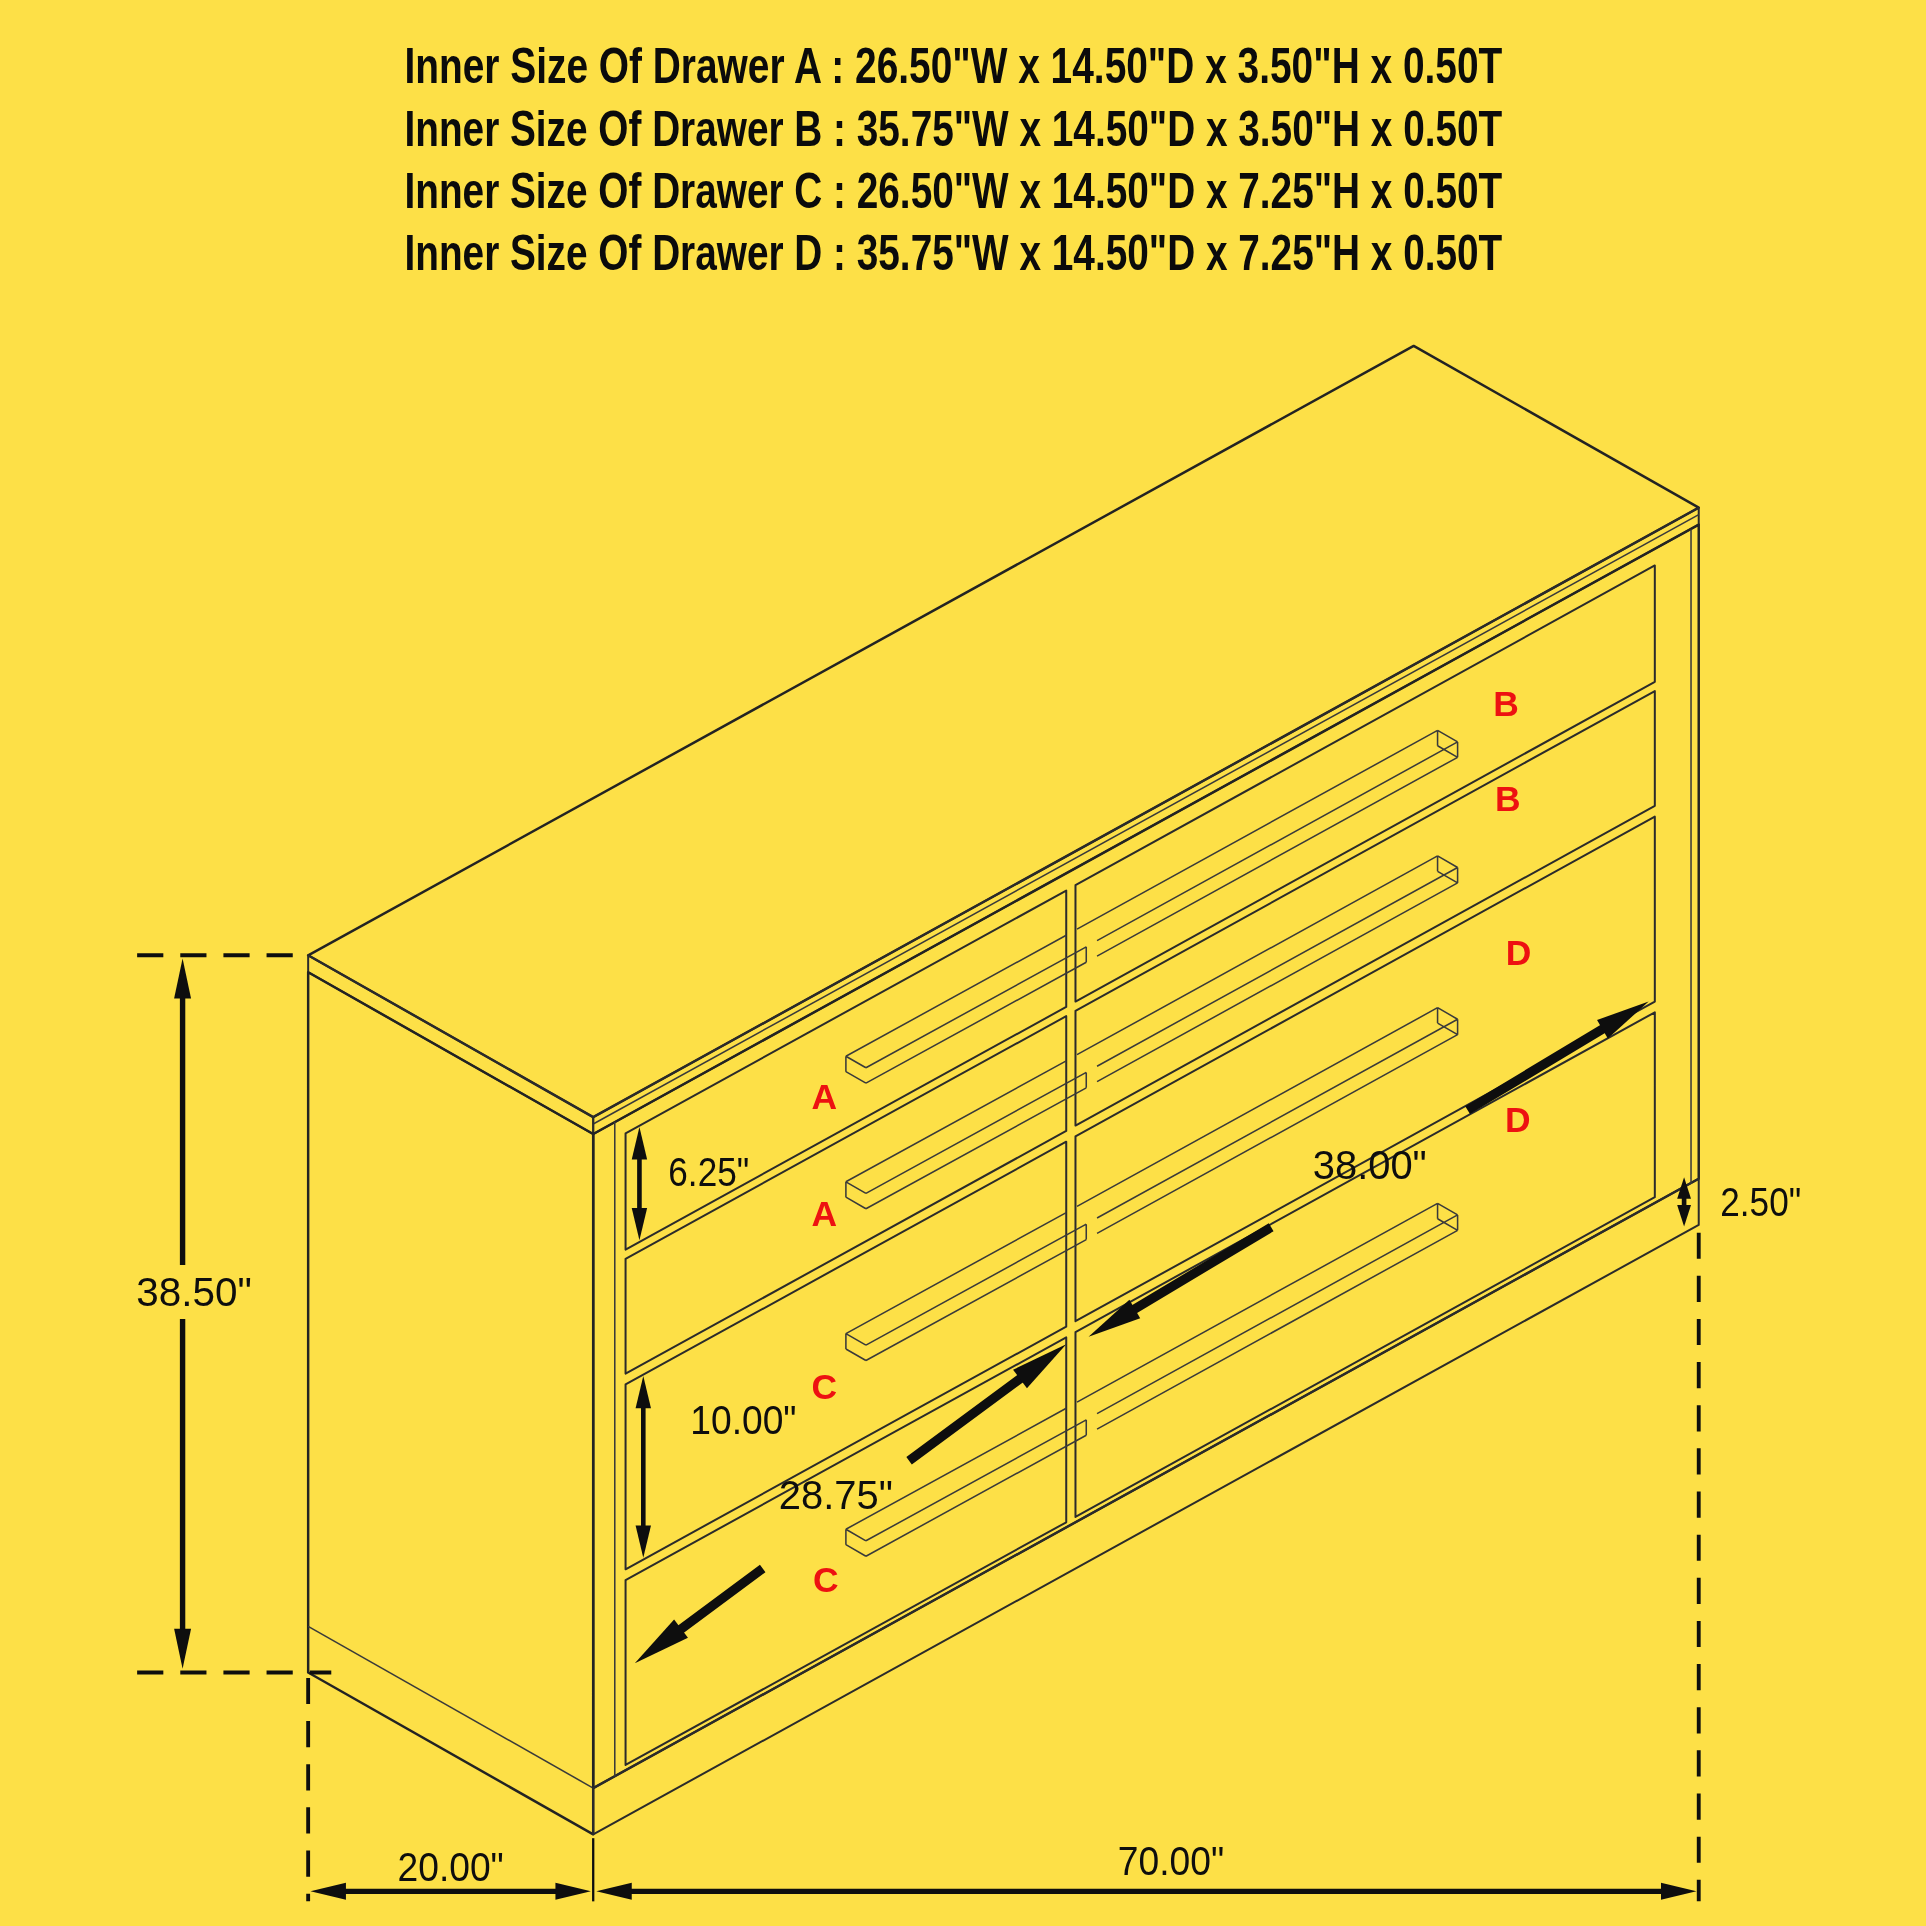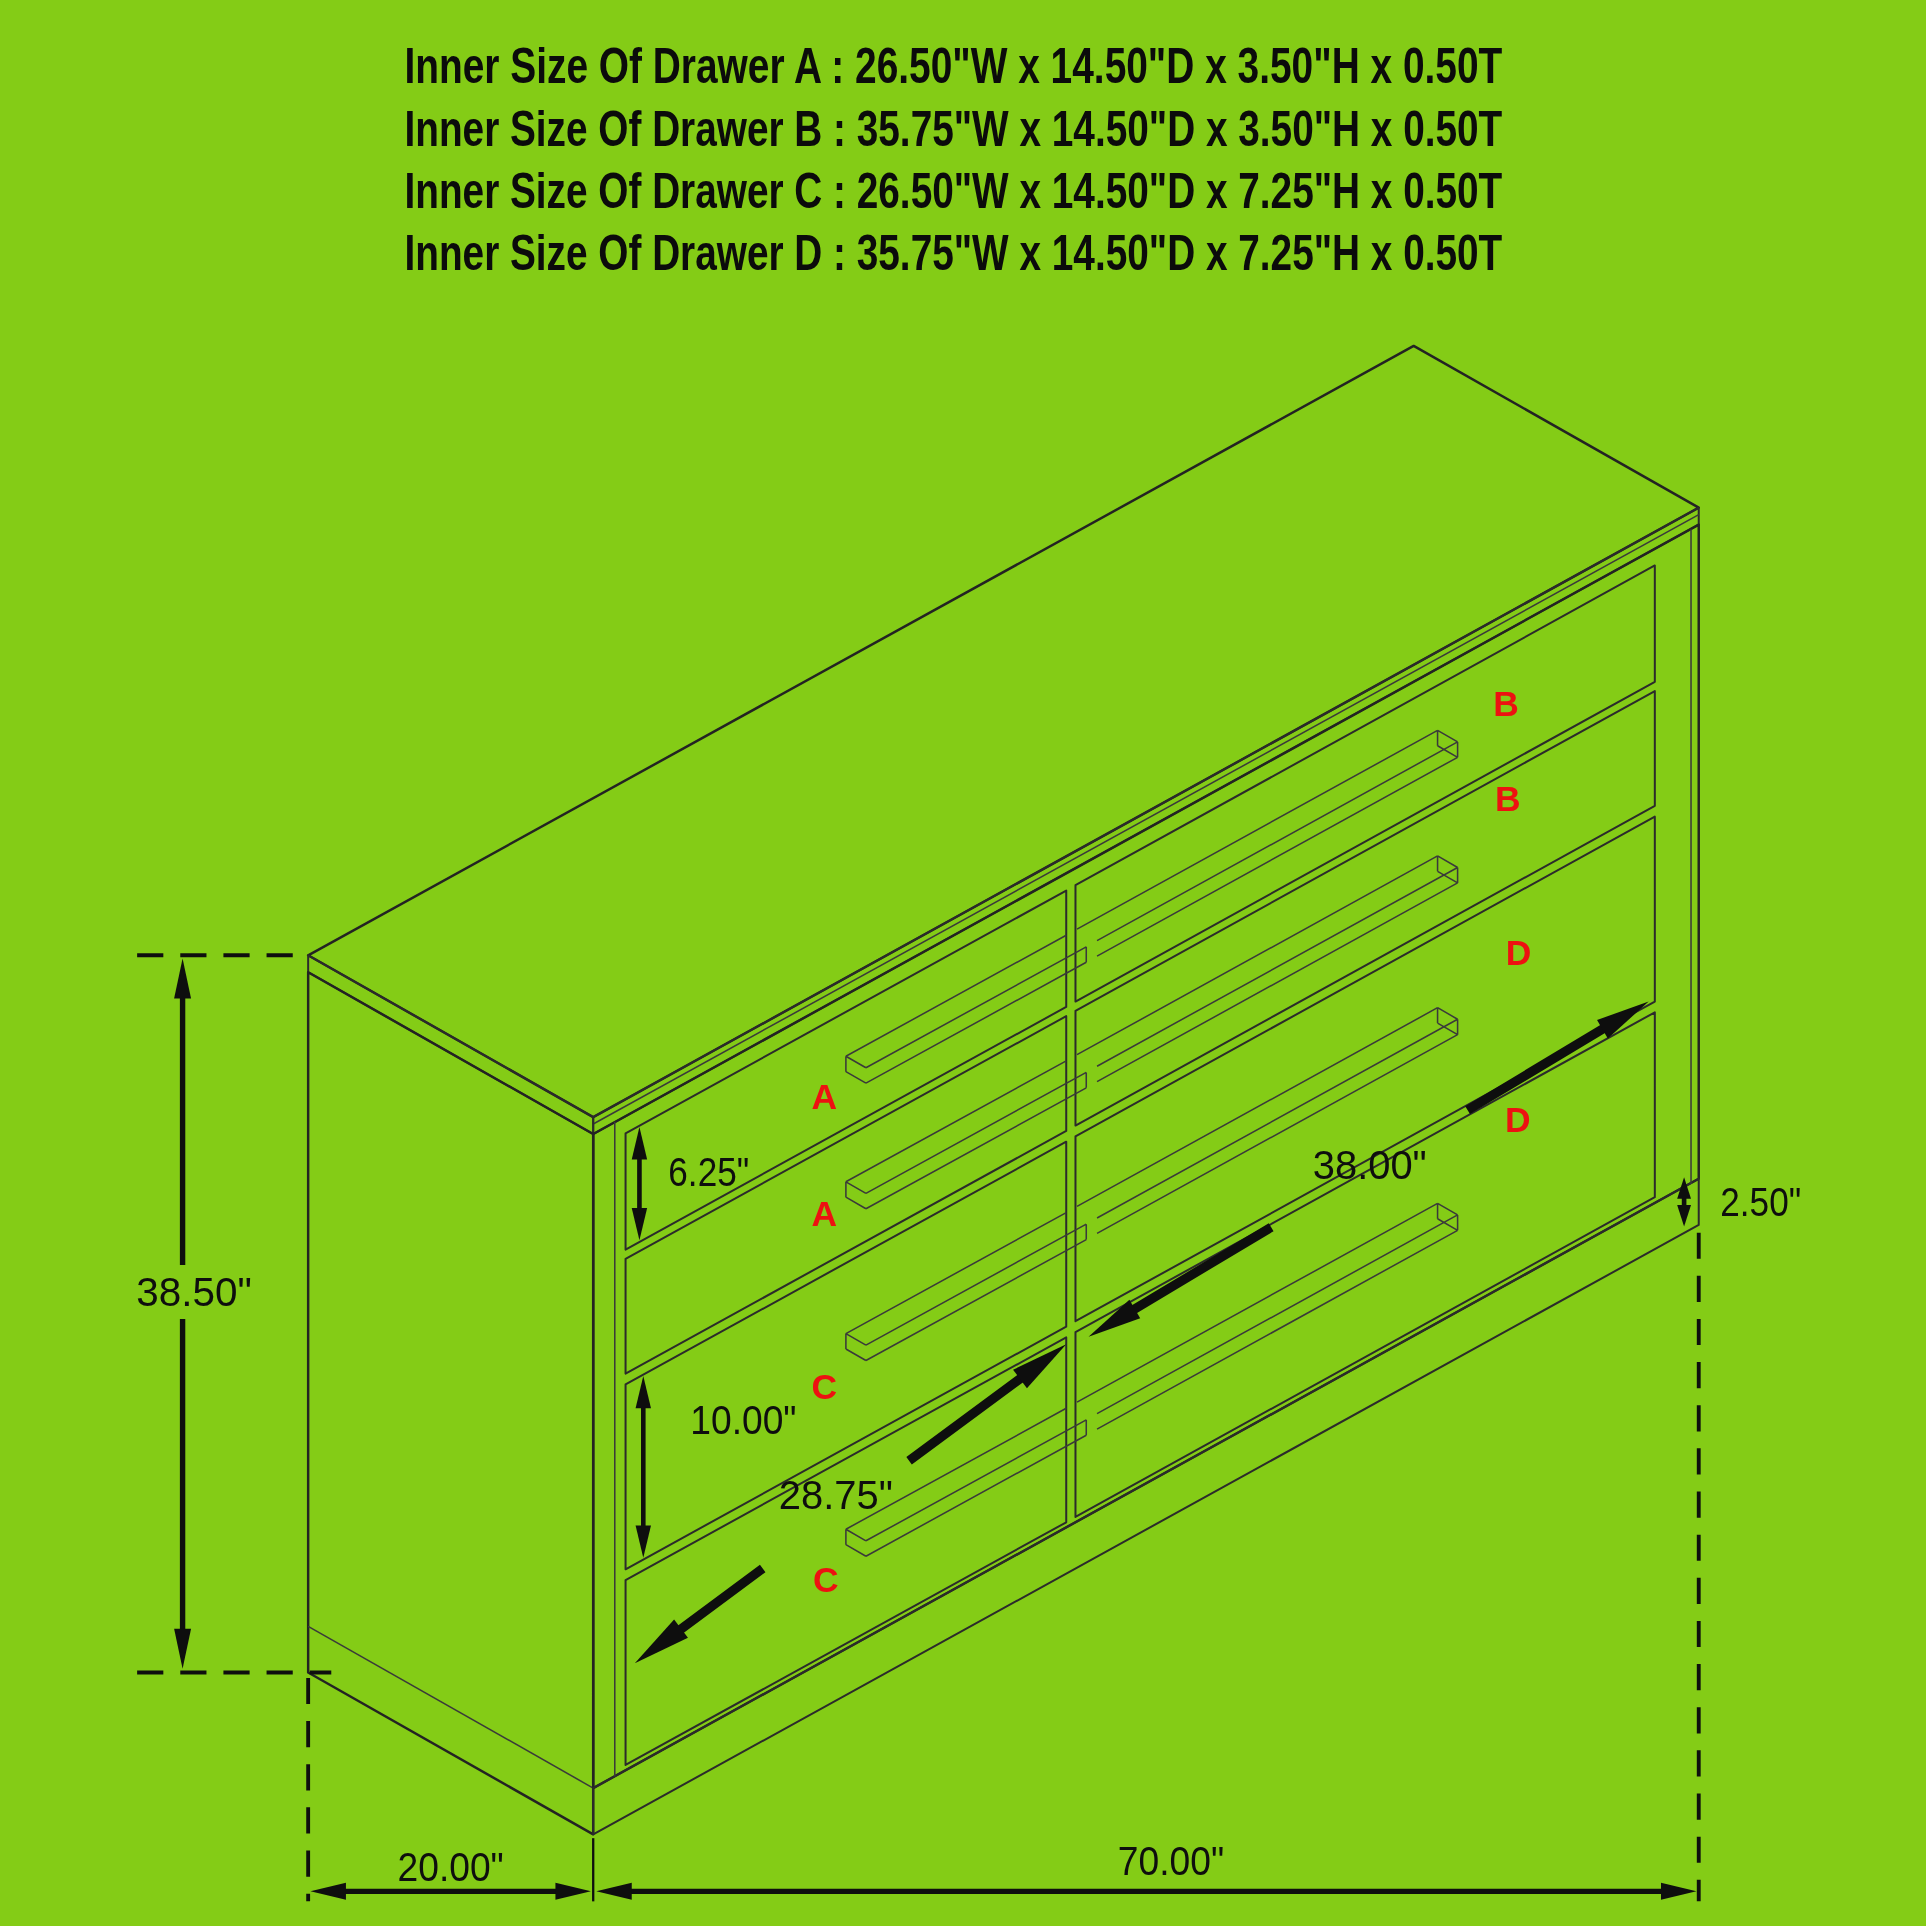--- a/index.html
+++ b/index.html
@@ -1,16 +1,16 @@
 <!DOCTYPE html>
 <html style="font-size:12.3px"><head>
 <meta charset="utf-8">
 <style>
   html,body{margin:0;padding:0;background:#ffffff;}
-  .canvas{position:relative;width:1926px;height:1926px;background:#84cc16;overflow:hidden;
+  .canvas{position:relative;width:1926px;height:1926px;background:#fde047;overflow:hidden;
           font-family:"Liberation Sans", sans-serif;}
   svg{position:absolute;left:0;top:0;width:1926px;height:1926px;}
   .hdr{font-weight:bold;font-size:66px;fill:#0b0b0b;}
   .dim{font-size:53px;fill:#0e0e0e;}
   .red{font-weight:bold;font-size:46px;}
   .ln{stroke:#2b2b2b;stroke-width:2.6;fill:none;stroke-linejoin:round;}
   .lnthin{stroke:#3a3a3a;stroke-width:2;fill:none;}
   .lnthick{stroke:#232323;stroke-width:3.2;fill:none;stroke-linejoin:round;}
   .dimline{stroke:#0e0e0e;stroke-width:7;fill:none;}
   .dimline-sm{stroke:#0e0e0e;stroke-width:6;fill:none;}

